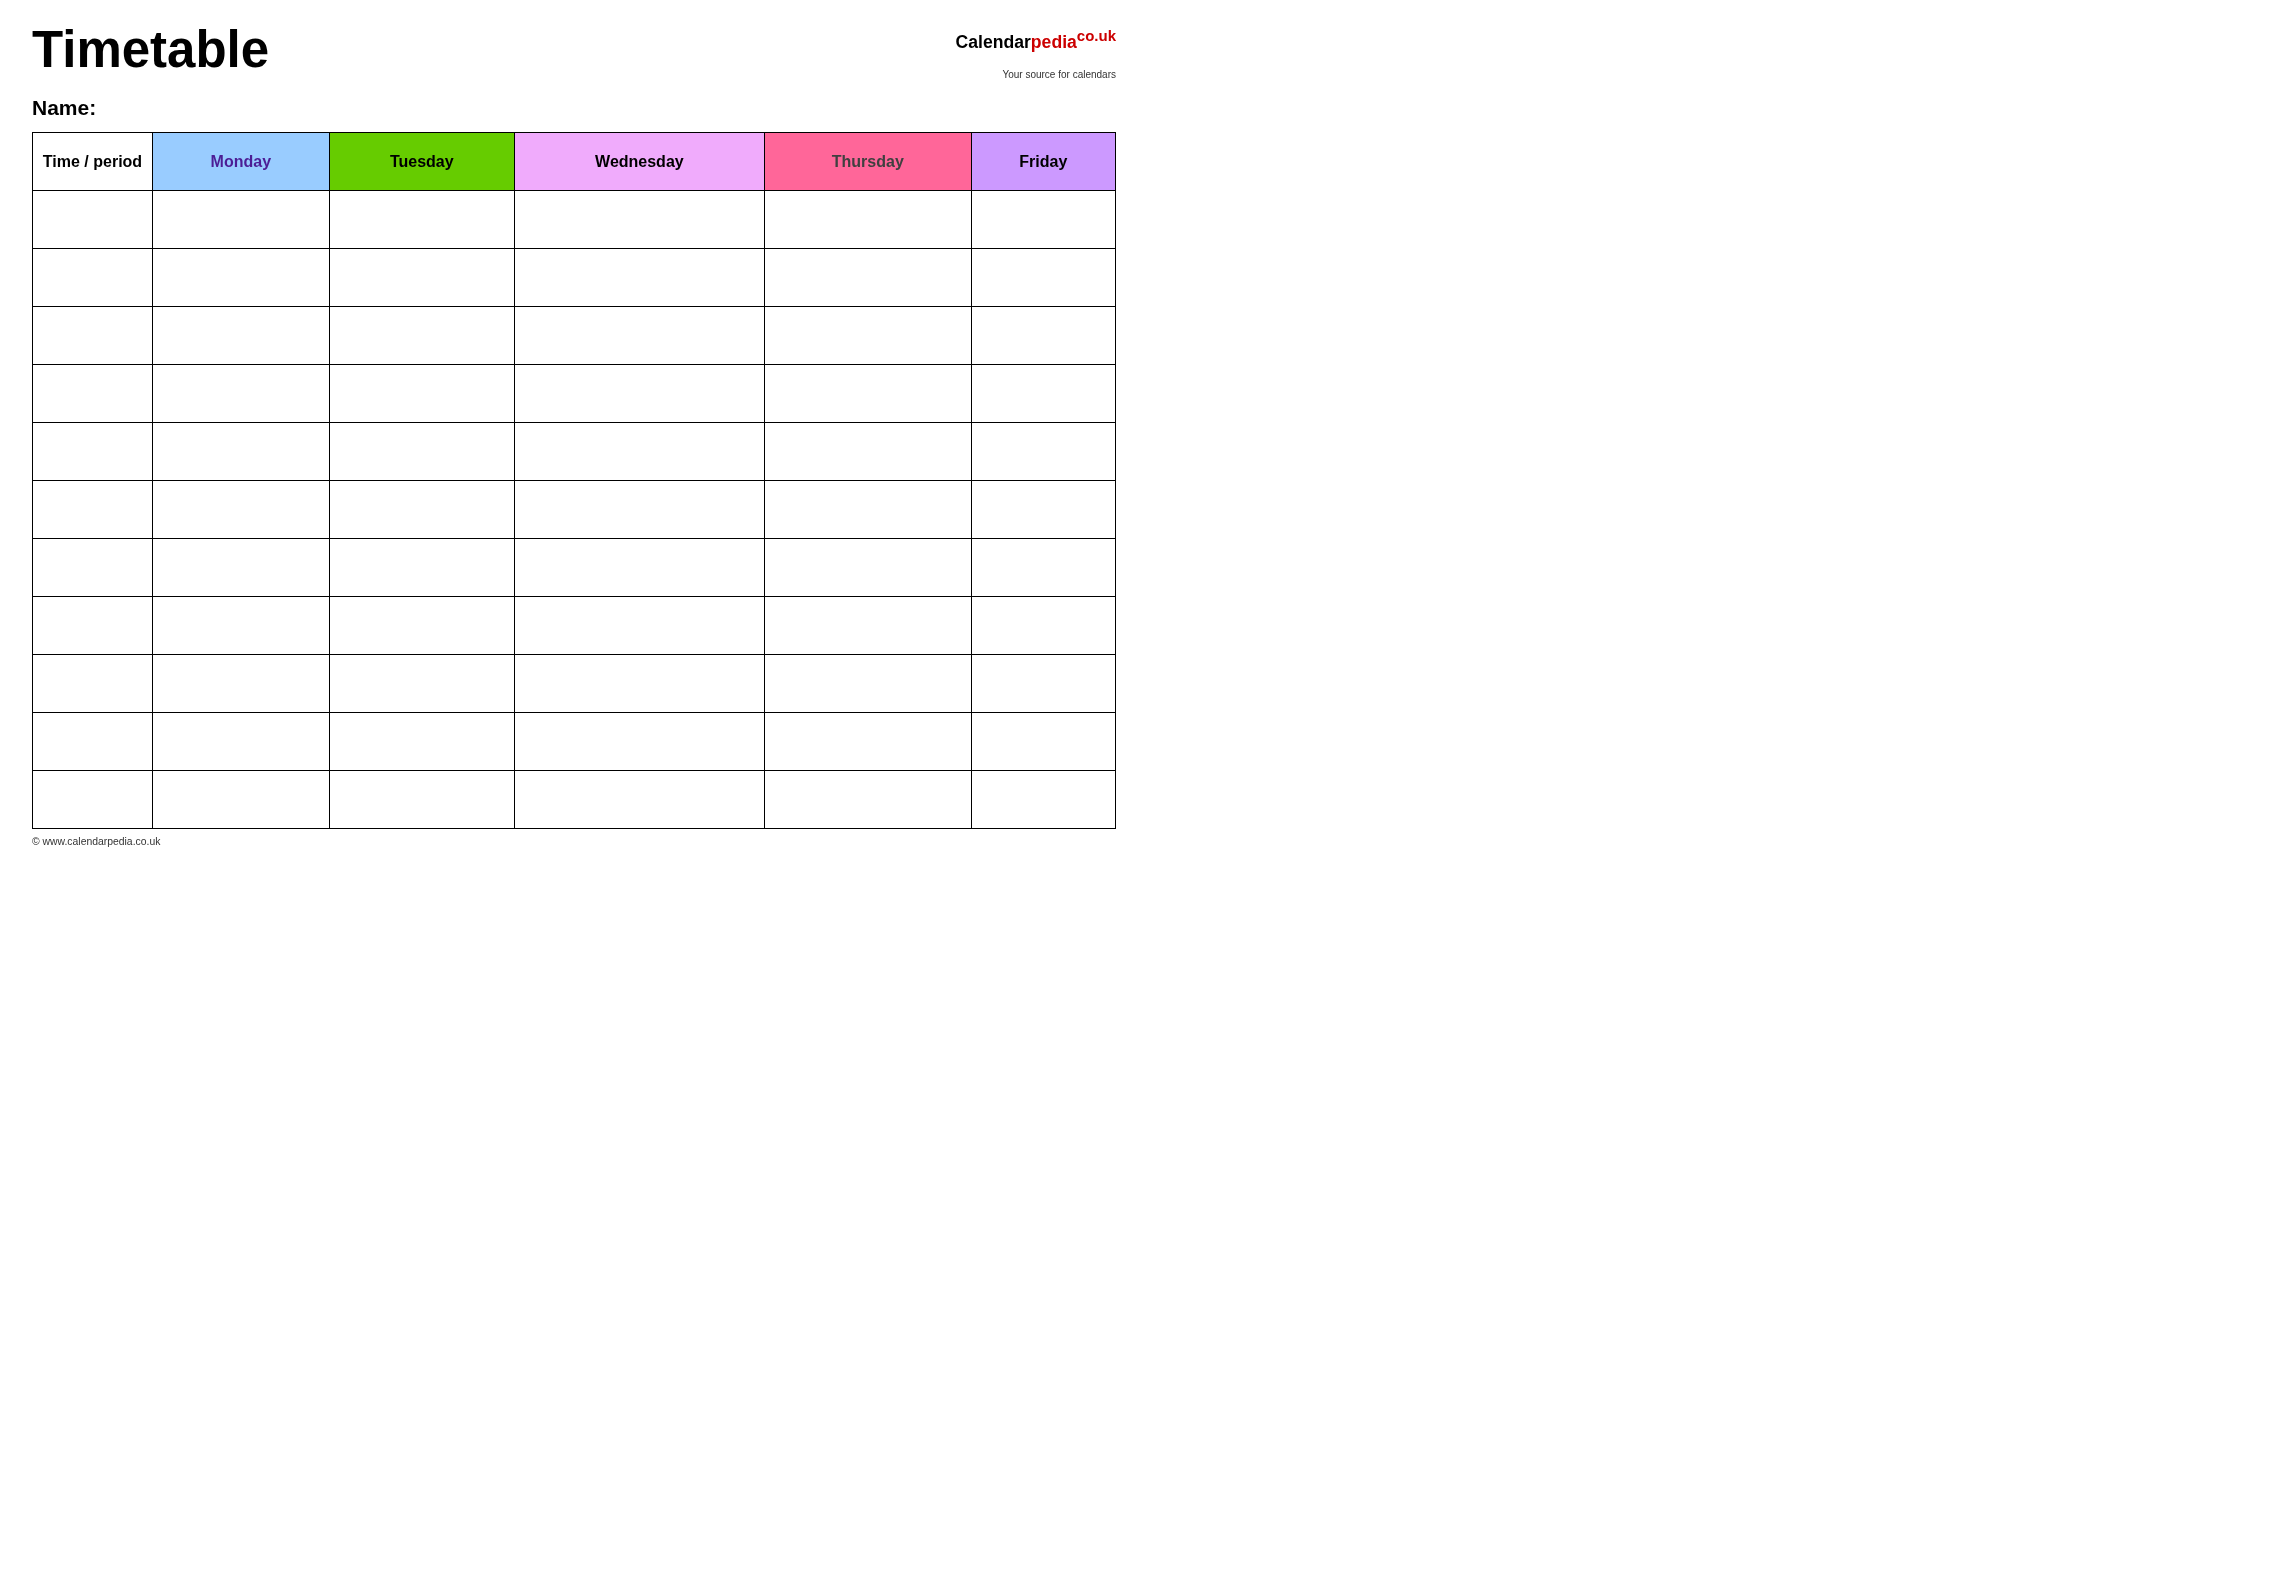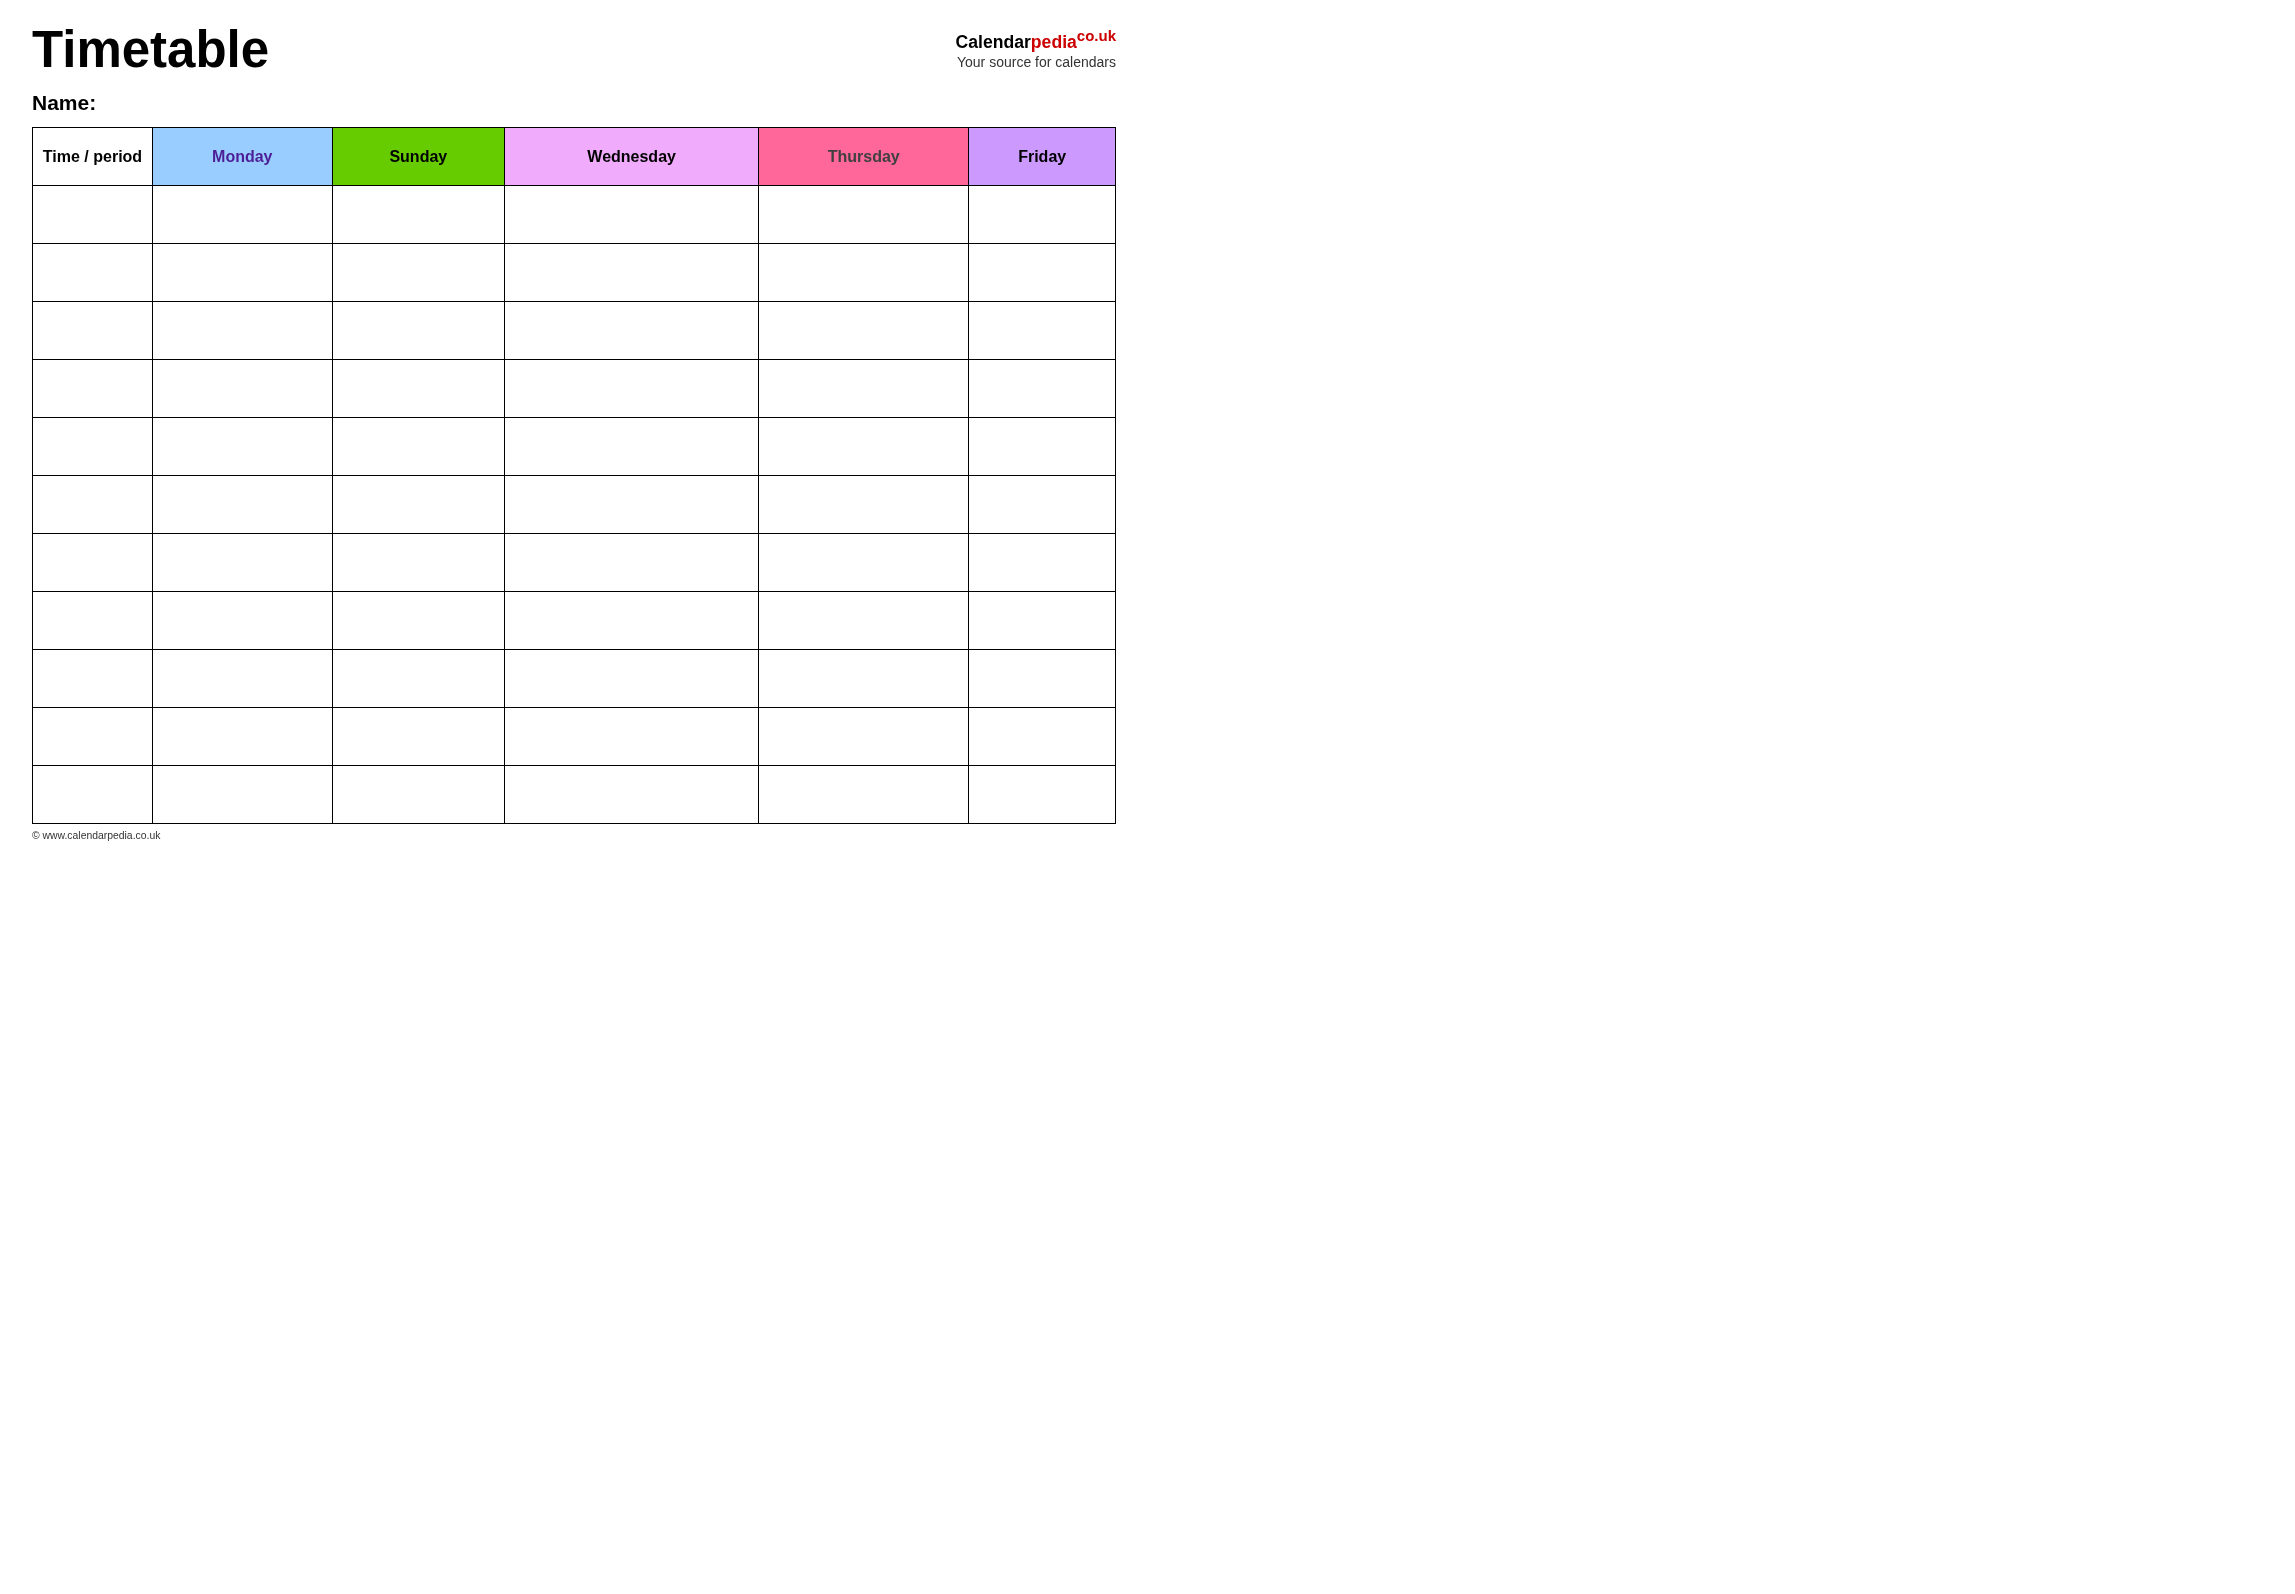--- a/index.html
+++ b/index.html
@@ -52,23 +52,23 @@
     }
 
     .logo-text .couk {
       font-size: 15px;
       color: #cc0000;
       vertical-align: super;
       font-weight: bold;
     }
 
     .logo-tagline {
-      font-size: 14px;
+      font-size: 10px;
       color: #333333;
-      margin-top: 2px;
+      margin-top: 17px;
     }
 
     .name-section {
       margin-bottom: 12px;
     }
 
     .name-label {
       font-size: 21px;
       font-weight: bold;
       color: #000000;
@@ -149,21 +149,21 @@
 
 <div class="name-section">
   <span class="name-label">Name:</span>
 </div>
 
 <table class="timetable">
   <thead>
     <tr>
       <th class="th-time">Time / period</th>
       <th class="th-monday">Monday</th>
-      <th class="th-tuesday">Sunday</th>
+      <th class="th-tuesday">Tuesday</th>
       <th class="th-wednesday">Wednesday</th>
       <th class="th-thursday">Thursday</th>
       <th class="th-friday">Friday</th>
     </tr>
   </thead>
   <tbody>
     <tr>
       <td></td>
       <td></td>
       <td></td>

